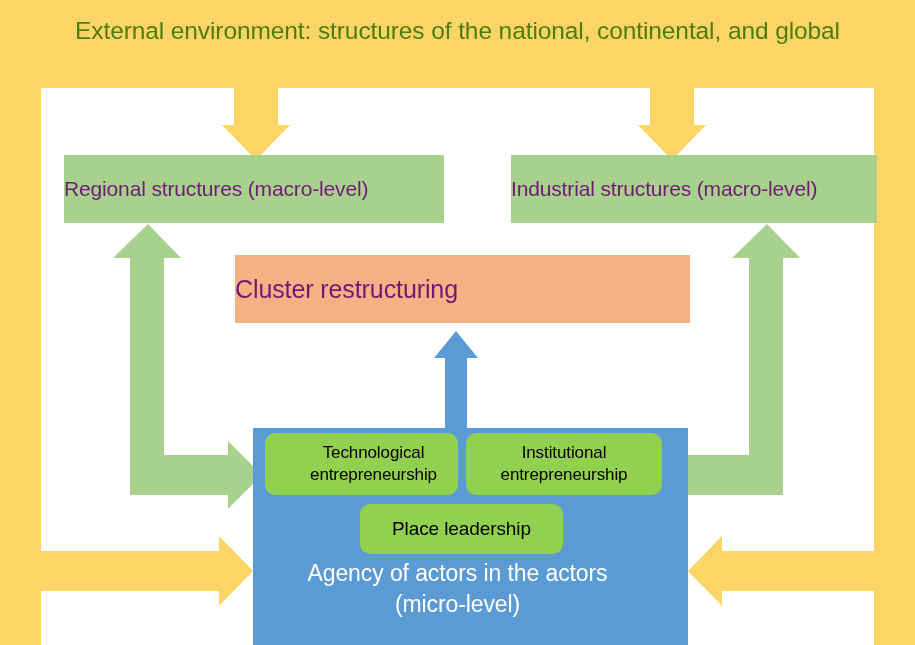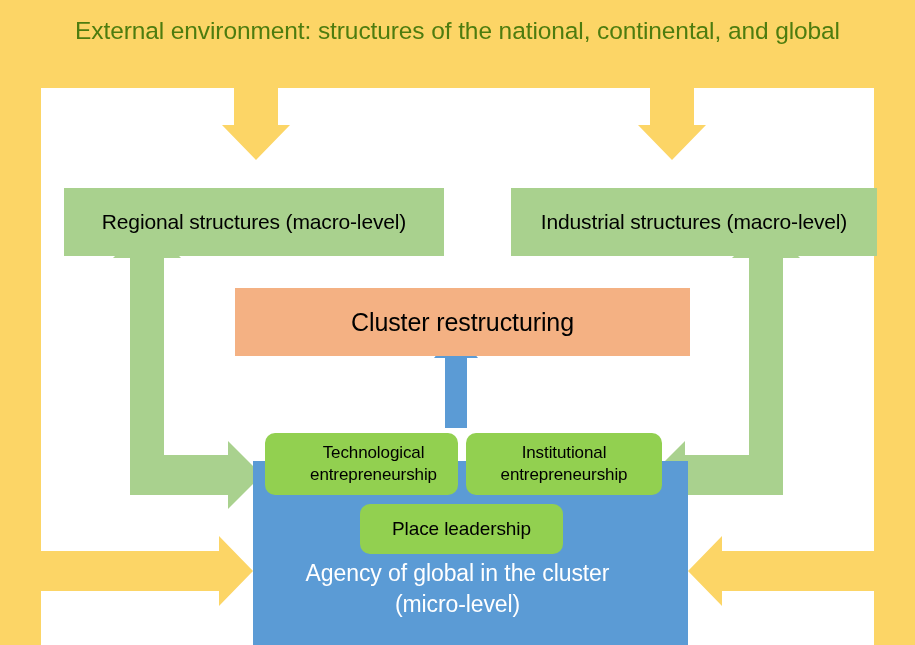--- a/index.html
+++ b/index.html
@@ -53,24 +53,23 @@
     top: 0;
     width: 915px;
     height: 645px;
   }
   
   .box {
     position: absolute;
     box-sizing: border-box;
     display: flex;
     align-items: center;
-    justify-content: center;
+    justify-content: flex-start;
     text-align: center;
-    color: #000000;
-    margin-top: 33px;
+    color: #701a75;
   }
   .macro-box {
     background: #A9D18E;
     font-size: 21px;
     letter-spacing: -0.15px;
   }
   #box-regional { left: 64px;  top: 155px; width: 380px; height: 68px; }
   #box-industrial { left: 511px; top: 155px; width: 366px; height: 68px; }
 
   #box-cluster-restructuring {
@@ -172,17 +171,17 @@
 
   <div class="inner-green" id="box-institutional">
     <span>Institutional entrepreneurship</span>
   </div>
 
   <div class="inner-green" id="box-place-leadership">
     <span>Place leadership</span>
   </div>
 
   <div class="agency-label">
-    <div>Agency of global in the cluster</div>
+    <div>Agency of actors in the actors</div>
     <div>(micro-level)</div>
   </div>
 
 </div>
 
 </body></html>

